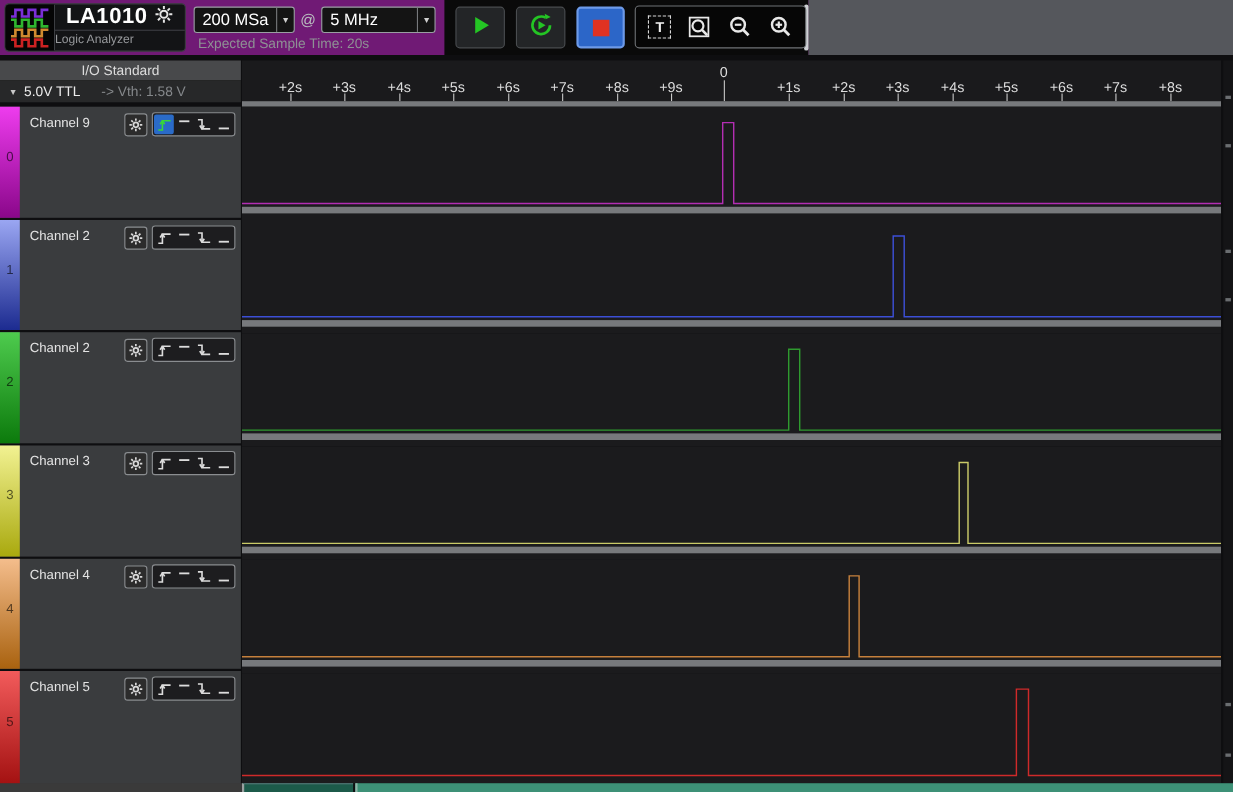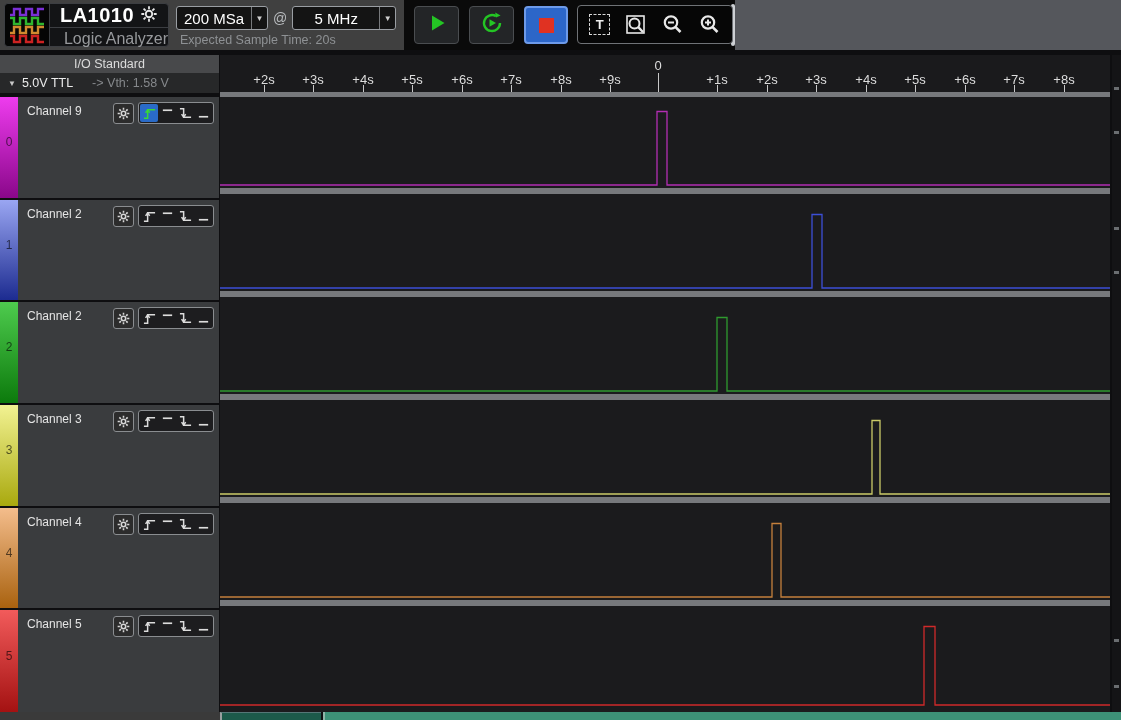--- a/index.html
+++ b/index.html
@@ -3,32 +3,32 @@
 <meta charset="utf-8">
 <style>
   * { margin:0; padding:0; box-sizing:border-box; }
   html,body { background:#000; }
   .app {
     position:relative; width:1121px; height:720px; overflow:hidden;
     background:#0e0e10; font-family:"Liberation Sans", sans-serif;
     -webkit-font-smoothing:antialiased;
   }
   
-  .toolbar { position:absolute; left:0; top:0; width:897px; height:50px; background:#404040; }
+  .toolbar { position:absolute; left:0; top:0; width:897px; height:50px; background:#701a75; }
   .tb-black { position:absolute; left:404px; top:0; width:331px; height:50px; background:#0a0a0a; }
   .tb-right { position:absolute; left:735px; top:0; width:386px; height:50px; background:#55575c; }
   .tb-handle { position:absolute; left:731px; top:4px; width:4px; height:42px; background:#cdd0d4; border-radius:2px; }
 
   .logo-block { position:absolute; left:4px; top:3px; width:165px; height:44px; display:flex;
     border:1px solid #3c3e42; border-radius:4px; background:#131416; }
   .logo-icon { width:45px; height:100%; border-right:1px solid #3c3e42; display:flex; align-items:center; justify-content:center; background:#050505; border-radius:4px 0 0 4px; }
   .logo-text { flex:1; display:flex; flex-direction:column; }
   .logo-title-row { flex:1; display:flex; align-items:center; justify-content:center; gap:6px; border-bottom:1px solid #3c3e42; }
   .device-name { color:#fff; font-size:20px; font-weight:bold; letter-spacing:0.5px; }
-  .device-type { color:#97999c; font-size:16px; text-align:right; padding:2px 0 16px; }
+  .device-type { color:#97999c; font-size:11px; text-align:left; padding:2px 0 16px; }
 
   .cfg { position:absolute; left:176px; top:0; width:226px; height:50px; }
   .cfg-row1 { position:absolute; left:0; top:6px; display:flex; align-items:center; }
   .sel { display:flex; align-items:center; height:24px; background:#141414; border:1px solid #9a9ea3; border-radius:3px; }
   .sel-val { color:#fff; font-size:15px; padding:0 7px; white-space:nowrap; }
   .sel-arrow { width:16px; align-self:stretch; border-left:1px solid #77797c; display:flex; align-items:center; justify-content:center; color:#cfcfcf; font-size:8px; }
   .at-sign { color:#b9bcbf; font-size:14px; margin:0 5px; }
   .cfg-row2 { position:absolute; left:4px; top:33px; color:#8e9194; font-size:12.5px; white-space:nowrap; }
 
   .tb-btn { position:absolute; top:6px; width:45px; height:38px; border:1px solid #4a4d50; border-radius:4px;
@@ -128,21 +128,21 @@
       </div>
     </div>
 
     <div class="cfg">
       <div class="cfg-row1">
         <div class="sel">
           <span class="sel-val">200 MSa</span>
           <span class="sel-arrow">▼</span>
         </div>
         <span class="at-sign">@</span>
-        <div class="sel" style="width:104px;text-align:center;">
+        <div class="sel" style="width:104px;">
           <span class="sel-val" style="flex:1;">5 MHz</span>
           <span class="sel-arrow">▼</span>
         </div>
       </div>
       <div class="cfg-row2">Expected Sample Time: 20s</div>
     </div>
 
     <div class="tb-btn btn-start">
       <span>
         <svg width="24" height="24" viewBox="0 0 24 24">

